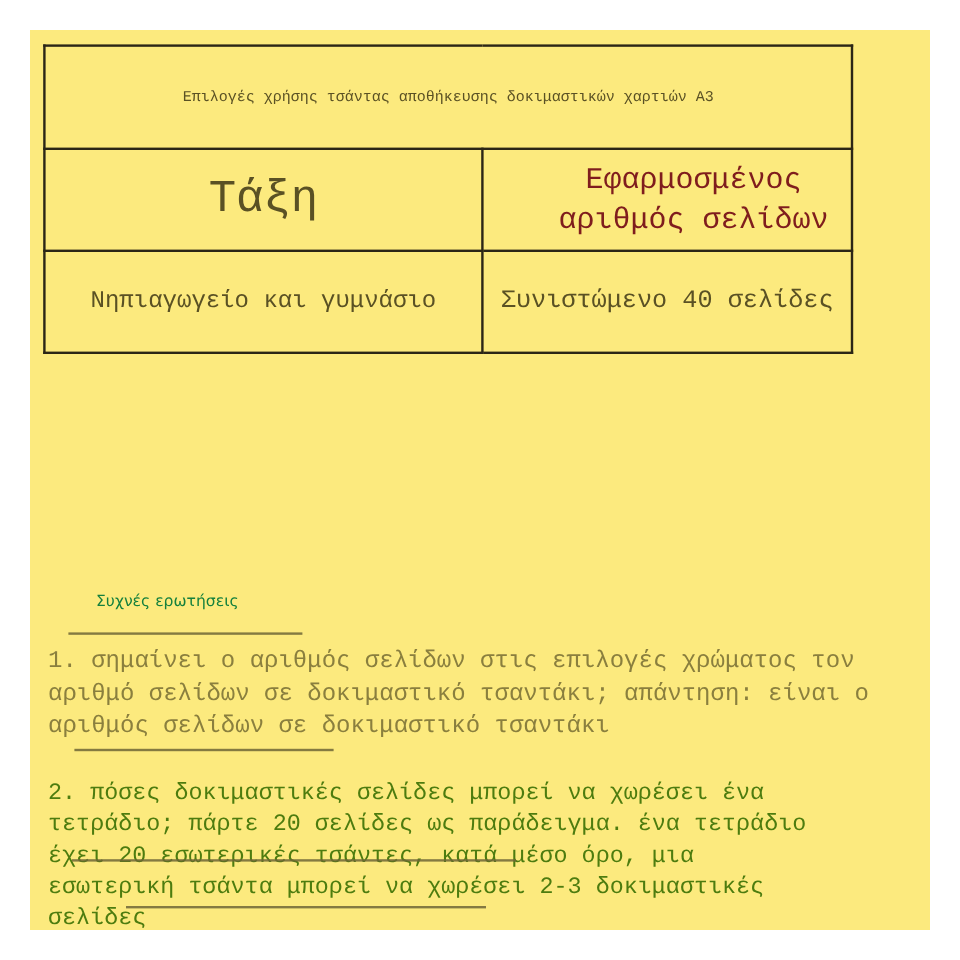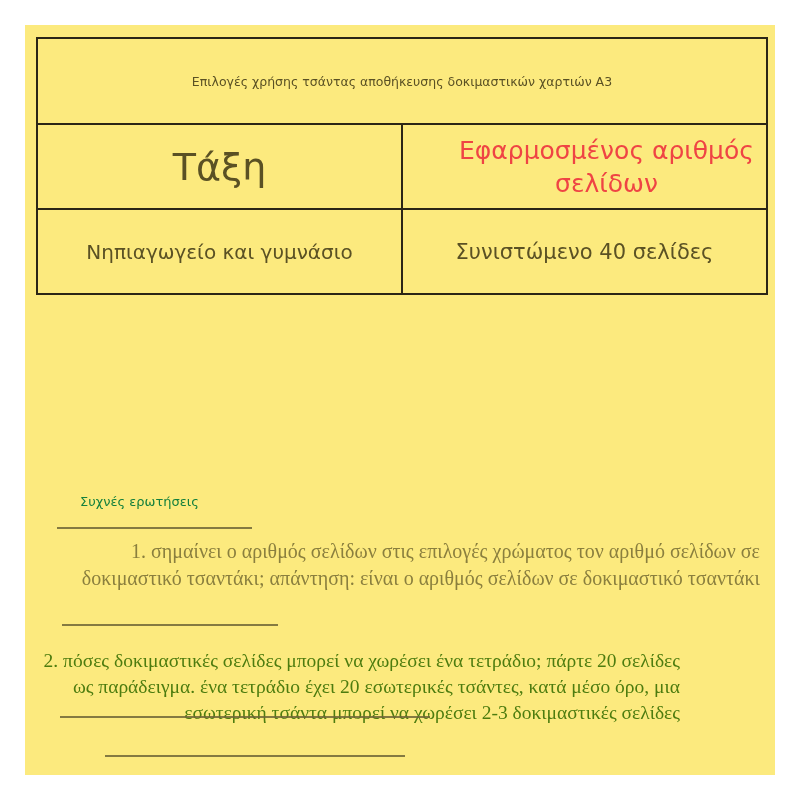--- a/index.html
+++ b/index.html
@@ -1,30 +1,30 @@
 <!DOCTYPE html>
 <html><head>
 <meta charset="utf-8">
 <style>
   html, body { margin:0; padding:0; }
   body { width:800px; height:800px; background:#ffffff; position:relative; overflow:hidden;
          font-family:"DejaVu Sans", sans-serif; }
   .panel { position:absolute; left:25px; top:25px; width:750px; height:750px; background:#fcea7e; }
-  table.grid { position:absolute; left:36px; top:37px; width:732px; border-collapse:collapse; table-layout:fixed; }
+  table.grid { position:absolute; left:36px; top:37px; width:675px; border-collapse:collapse; table-layout:fixed;font-family:Liberation Mono, monospace; }
   table.grid td { border:2px solid #2b2616; text-align:center; vertical-align:middle; color:#5a5124; padding:0; }
   .row-title td { height:84px; font-size:12.5px; color:#4f4620; }
   .row-head td { height:83px; color:#3d361a; }
   .row-head td.c1 { font-size:38px;margin-left:28px; }
-  .row-head td.c2 { font-size:25px; line-height:33px; color:#ef4444;padding-left:44px; }
+  .row-head td.c2 { font-size:25px; line-height:33px; color:#7f1d1d;padding-left:44px; }
   .row-data td { height:83px; font-size:21px; }
   .row-data td.big { font-size:20px; }
   .col1 { width:365px; }
   .faq-label { position:absolute; left:80px; top:494px; font-size:13px; color:#15803d; }
   .uline { position:absolute; height:2px; background:#6e6636; opacity:.85; }
-  .faq-p { position:absolute; text-align:right; color:#8a7f3e; font-family:Liberation Serif, serif; }
+  .faq-p { position:absolute; text-align:left; color:#8a7f3e; font-family:Liberation Mono, monospace; }
   .faq1 { left:40px; width:720px; top:538px; font-size:20px; line-height:27px; }
   .faq2 { left:40px; width:640px; top:648px; font-size:19.5px; line-height:26px; color:#4d7c0f; }
 </style>
 </head>
 <body>
 
 <div class="panel"></div>
 
 <table class="grid">
   <colgroup>

